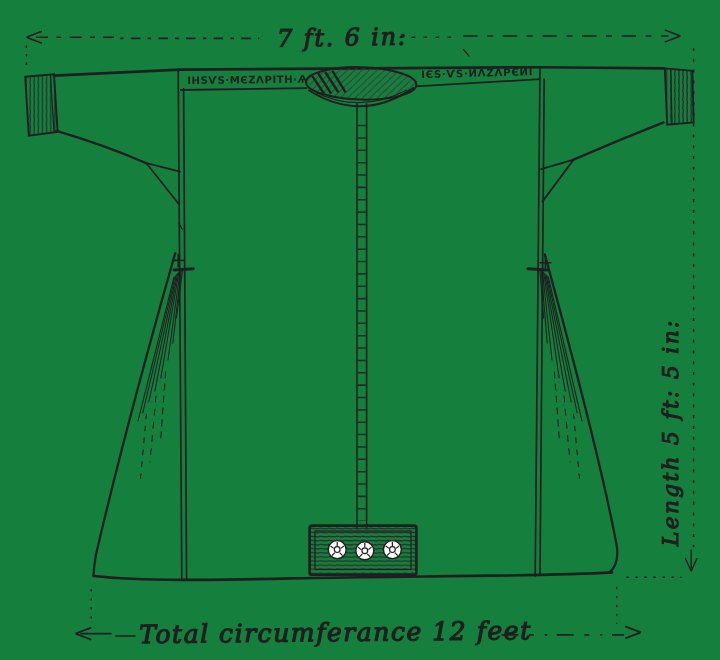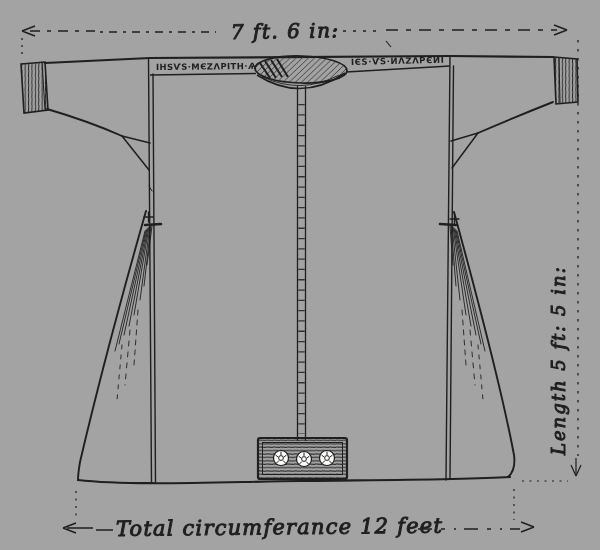--- a/index.html
+++ b/index.html
@@ -1,17 +1,17 @@
 <!DOCTYPE html>
 <html><head>
 <meta charset="utf-8">
 <style>
   html,body{margin:0;padding:0;background:#fbfbf8;}
   .canvas{
-    position:relative;width:600px;height:550px;background:#a3a3a3;
+    position:relative;width:600px;height:550px;background:#15803d;
     font-family:"DejaVu Serif", serif;overflow:hidden;
   }
   svg{display:block;}
   text{fill:#1f1f1f;}
   .hand{font-family:"DejaVu Serif", serif;font-style:italic;}
   .inscr{font-family:"DejaVu Sans", sans-serif;font-weight:bold;}
 </style>
 </head>
 <body>
 

